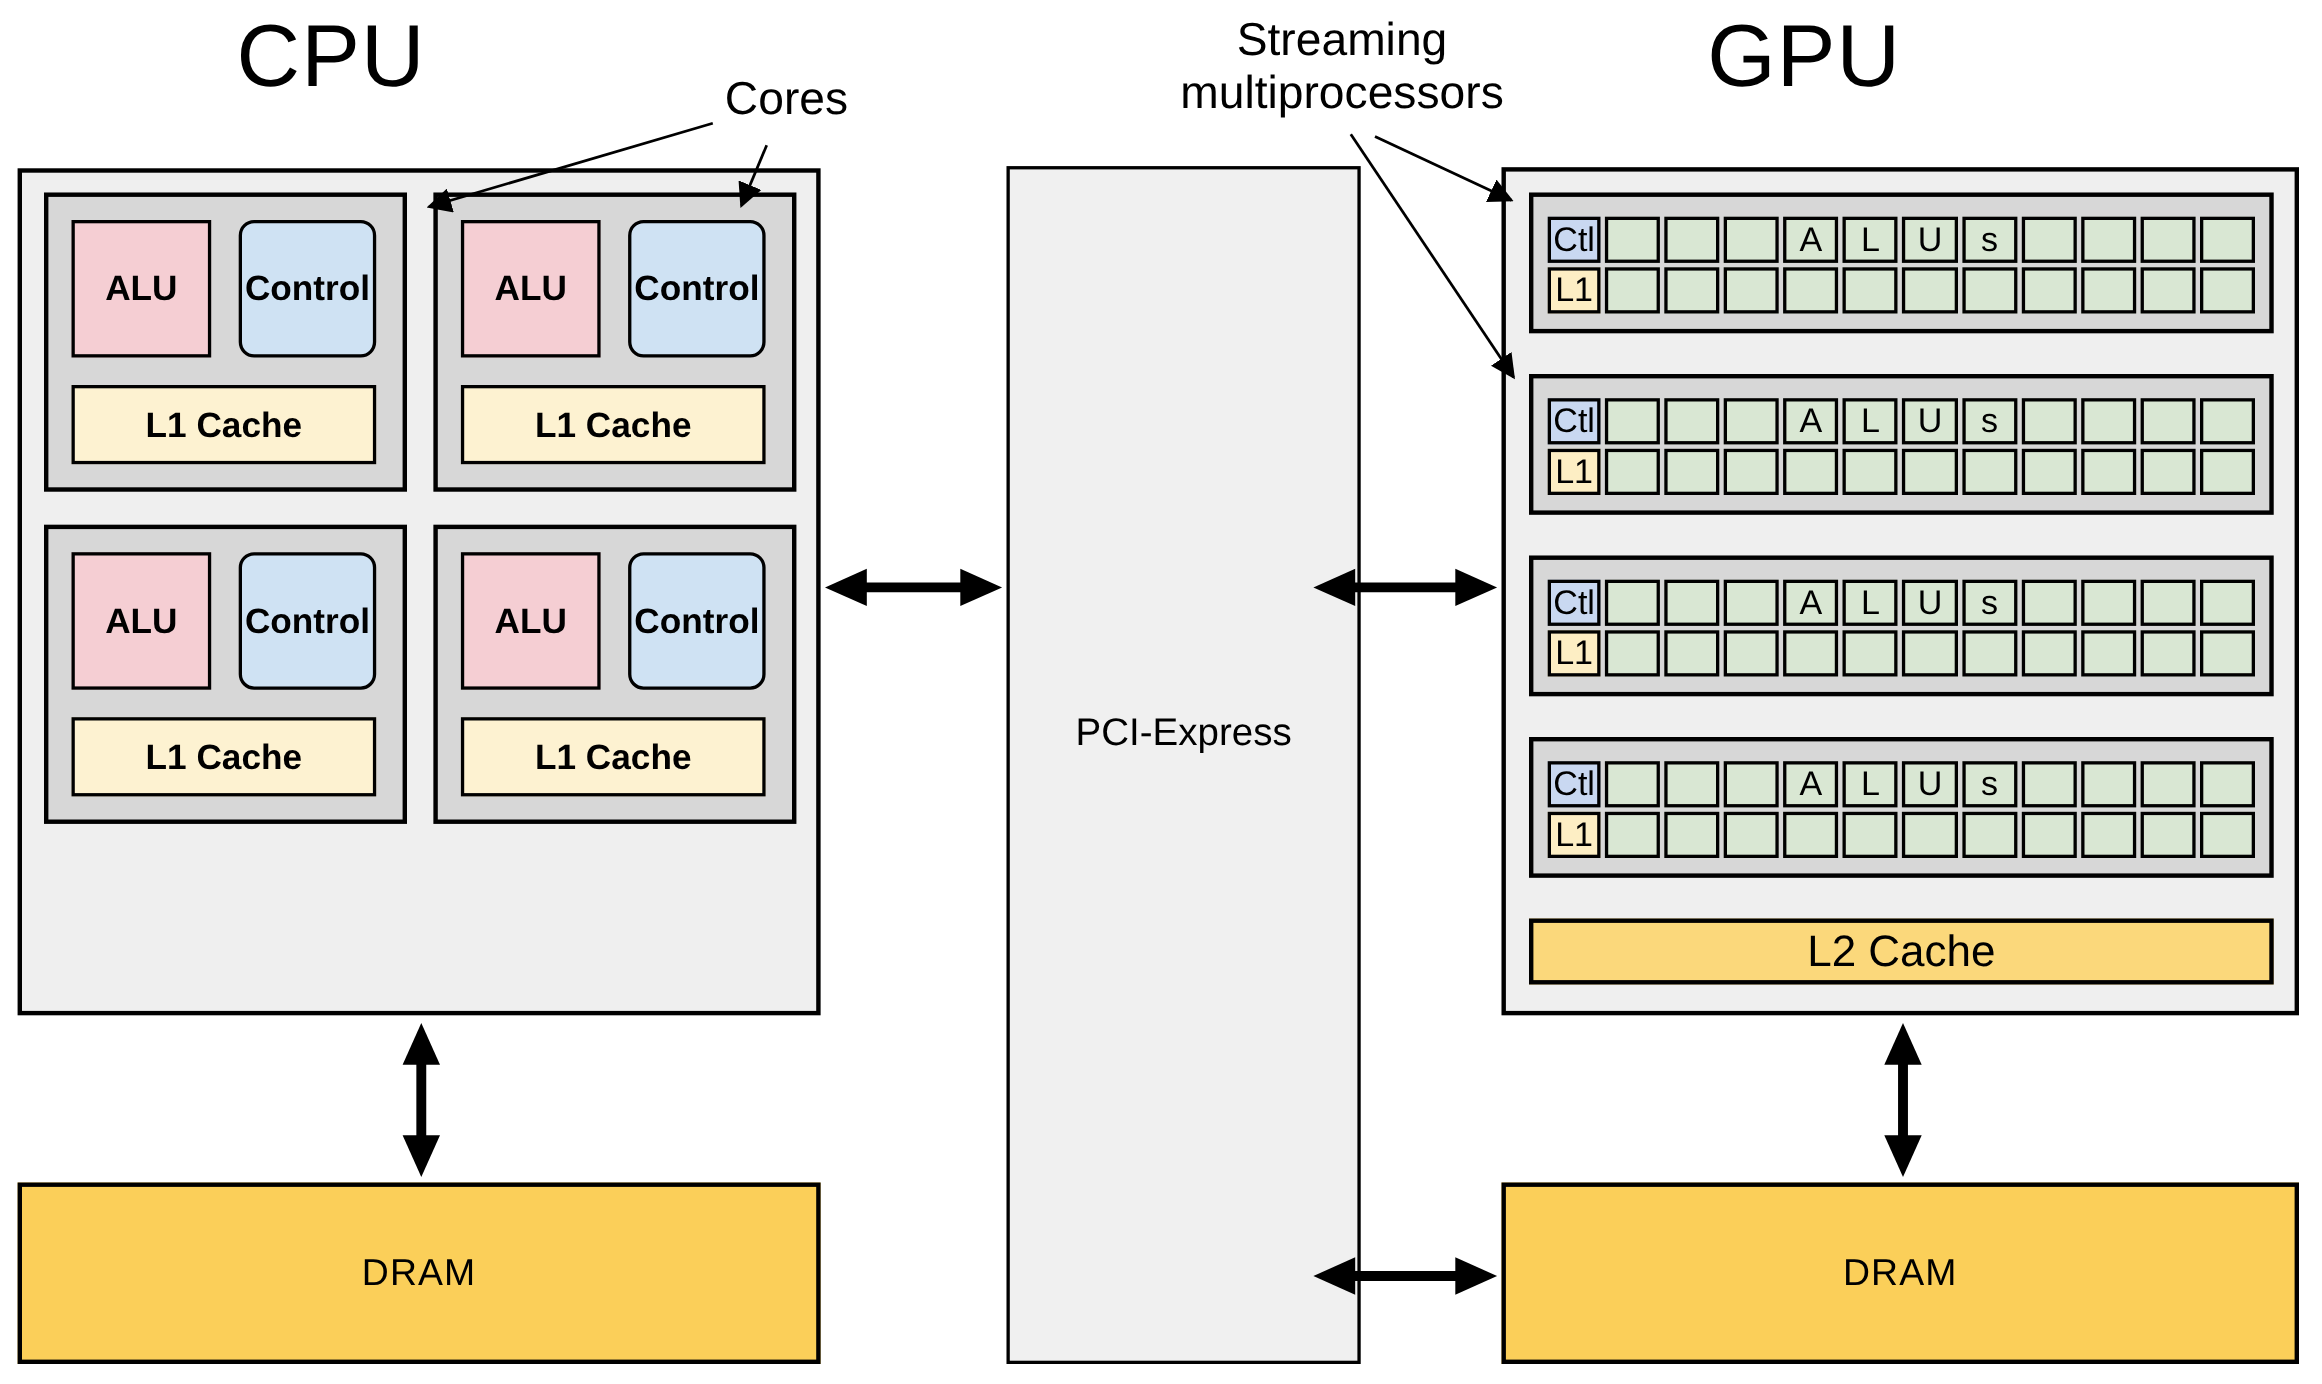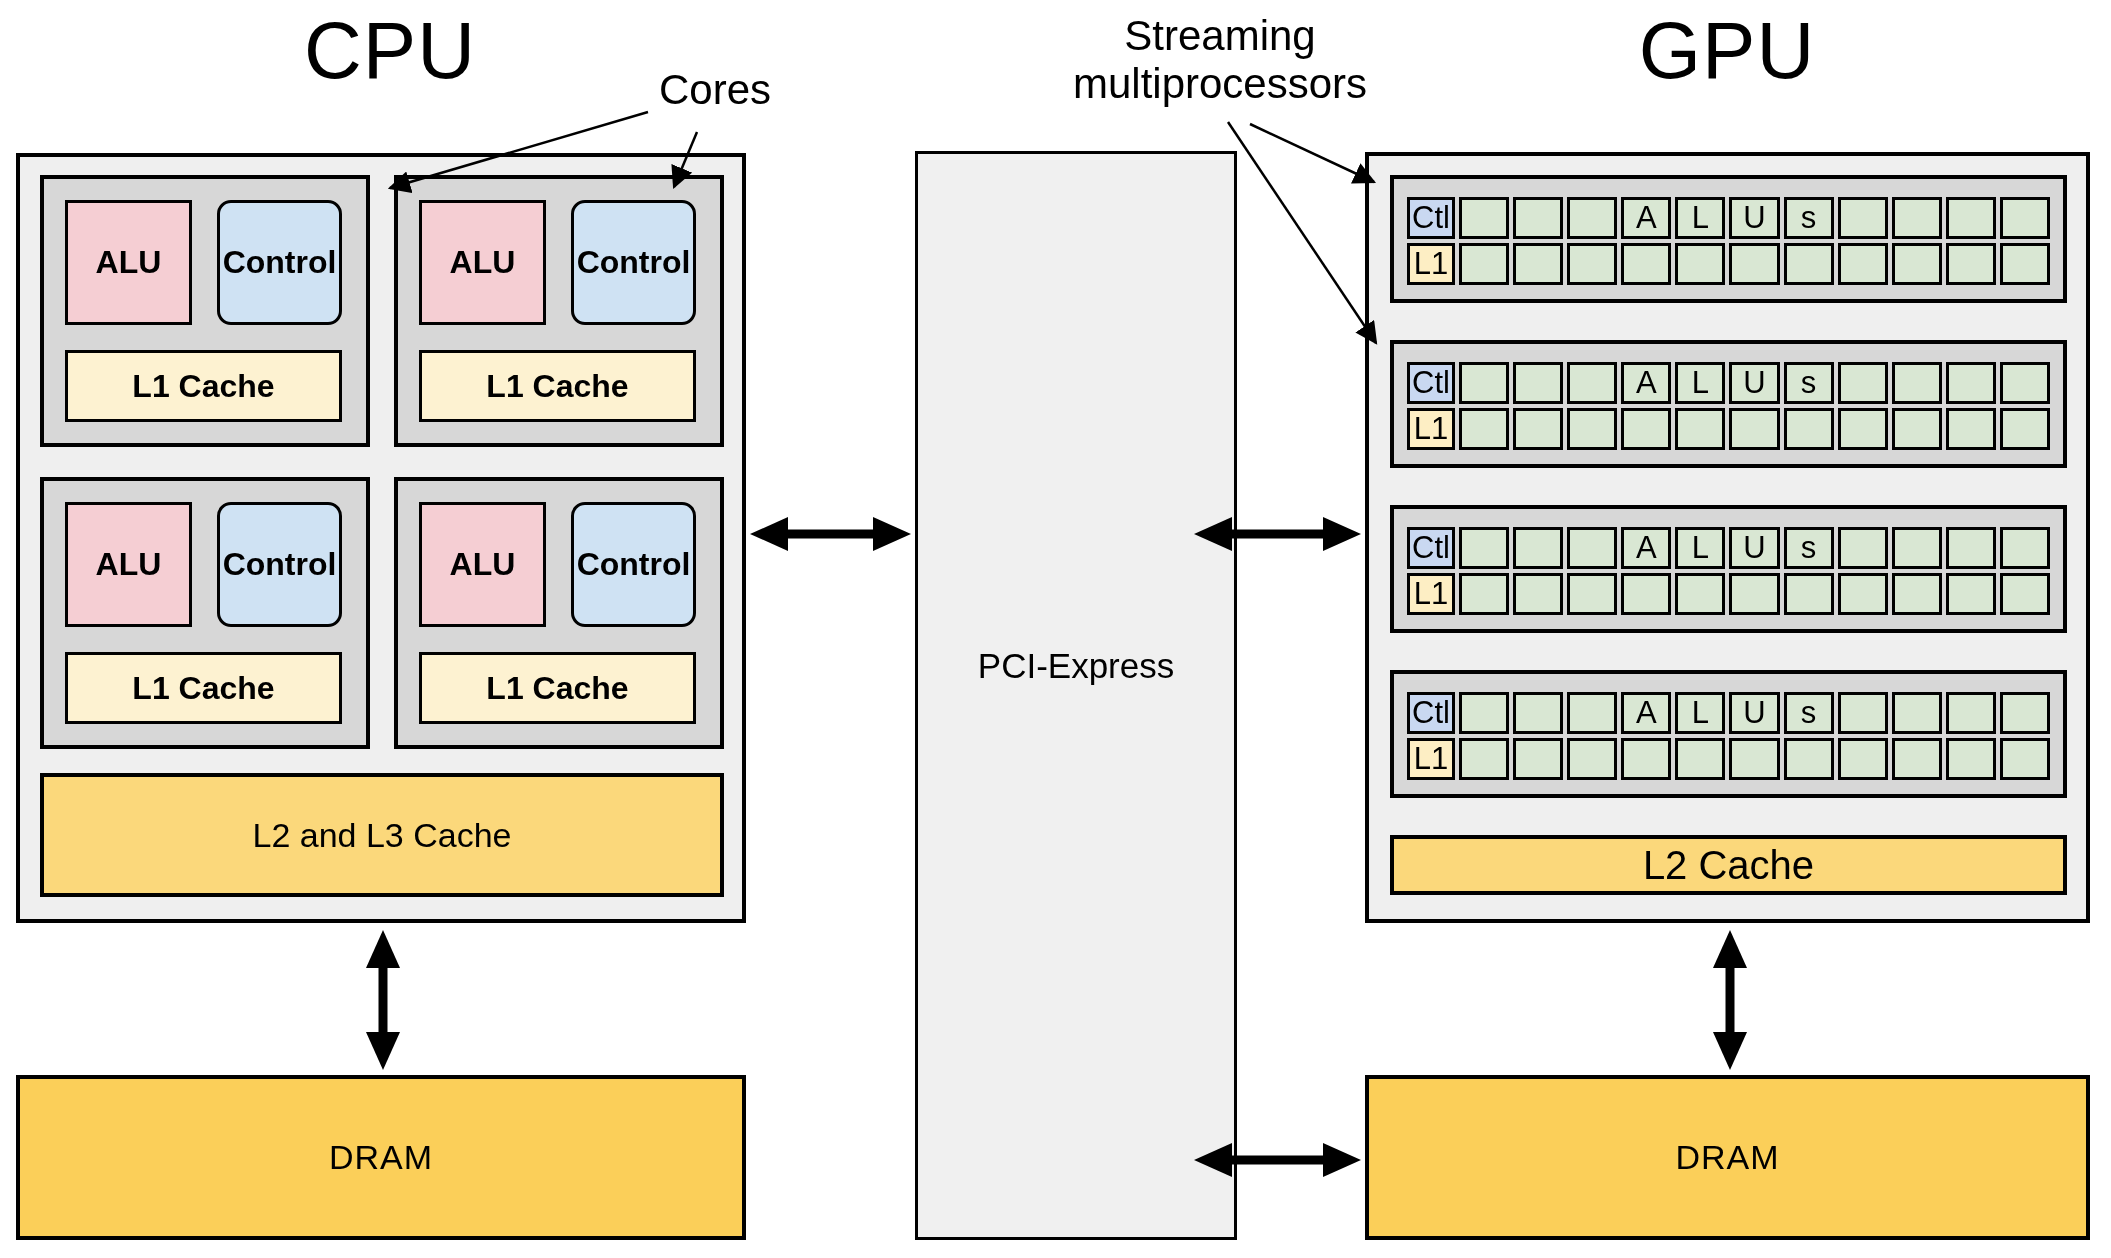--- a/index.html
+++ b/index.html
@@ -1,20 +1,20 @@
 <!DOCTYPE html>
 <html style="--background: #ffffff; --chip-box: #efefef; --unit-box: #d7d7d7; --alu: #f5ced3; --control: #cfe2f3; --l1-cache: #fdf2d1; --ctl-cell: #c9d8f1; --l1-cell: #fdeec4; --alu-cell: #d9e7d3; --l2-cache: #fbd87b; --dram: #fbcf59; --pci: #f0f0f0; --outline: #000000;"><head>
 <meta charset="utf-8">
 <style>
   * { box-sizing: border-box; margin: 0; padding: 0; }
   html,body { background: #ffffff; }
   body { font-family: "Liberation Sans", sans-serif; color: #000; }
   .canvas { position: relative; width: 2111px; height: 1258px; background: var(--background,#fff); overflow: hidden; }
 
-  .title { position: absolute; text-align: center; font-size: 80px; font-weight: normal; letter-spacing: 1px; }
+  .title { position: absolute; font-size: 80px; font-weight: normal; letter-spacing: 1px; }
   .cpu-title { left: 215px; top: 5px; width: 350px; }
   .gpu-title { left: 1552px; top: 5px; width: 350px; }
 
   .ann { position: absolute; text-align: center; font-size: 42px; }
   .cores-label { left: 630px; top: 66px; width: 170px; }
   .sm-label { left: 1030px; top: 12px; width: 380px; line-height: 48px; }
 
   .box { position: absolute; border: 4px solid var(--outline,#000); }
 
   .chip { background: var(--chip-box,#efefef); }
@@ -90,21 +90,20 @@
     <div class="core core-3">
       <div class="core-part alu">ALU</div>
       <div class="core-part control">Control</div>
       <div class="core-part l1bar">L1 Cache</div>
     </div>
     <div class="core core-4">
       <div class="core-part alu">ALU</div>
       <div class="core-part control">Control</div>
       <div class="core-part l1bar">L1 Cache</div>
     </div>
-    <div class="l2l3">L2 and L3 Cache</div>
   </div>
 
   <div class="dram dram-left">DRAM</div>
 
   <div class="box pci">
     <div class="pci-label">PCI-Express</div>
   </div>
 
   <div class="box chip gpu-chip">
     <div class="sm-row sm-1">

